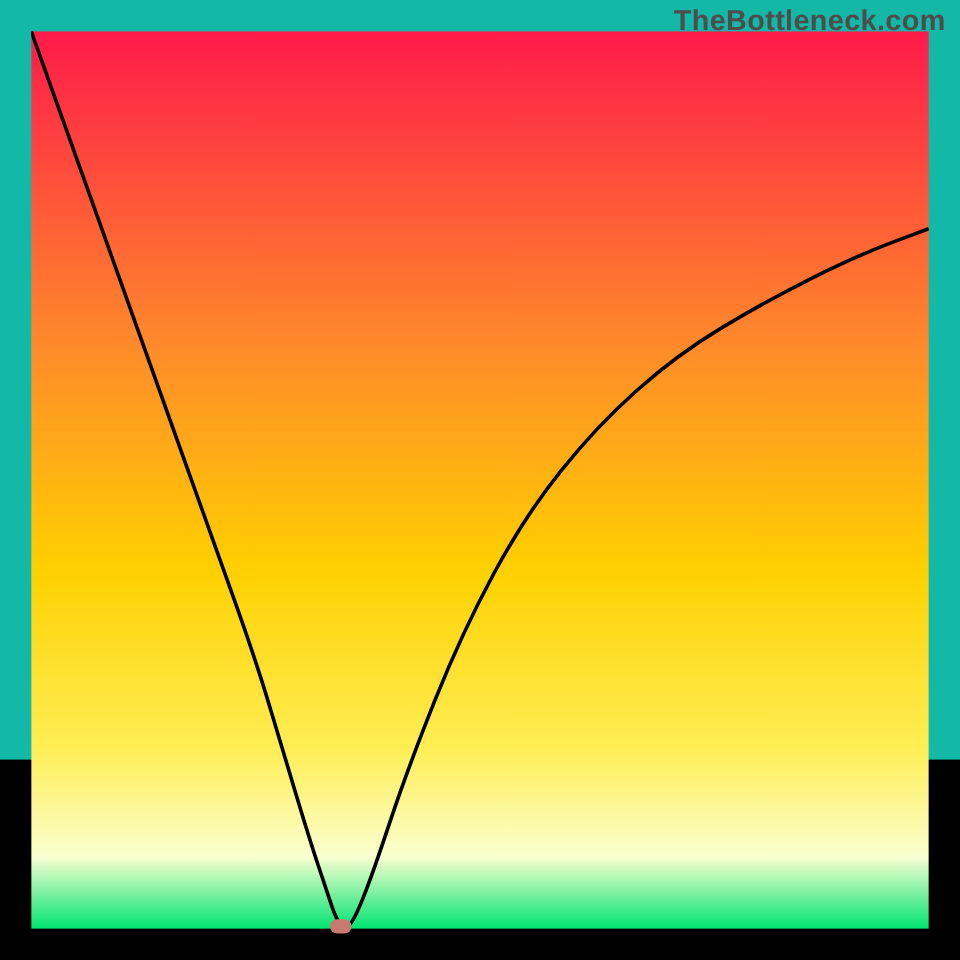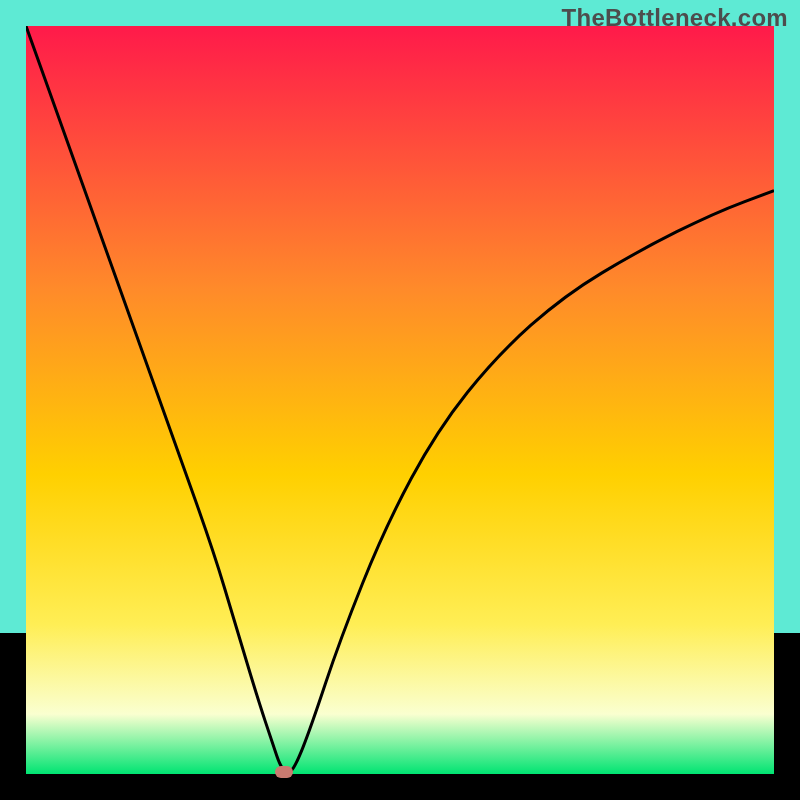--- a/index.html
+++ b/index.html
@@ -8,21 +8,21 @@
     width: 800px;
     height: 800px;
     background: #000;
     font-family: Arial, Helvetica, sans-serif;
     overflow: hidden;
   }
   .frame {
     position: relative;
     width: 800px;
     height: 633px;
-    background: #5eead4;
+    background: #14b8a6;
   }
   .watermark {
     position: absolute;
     top: 4px;
     right: 12px;
     color: #4d4d4d;
     font-size: 24px;
     font-weight: 600;
     letter-spacing: 0.3px;
     user-select: none;

